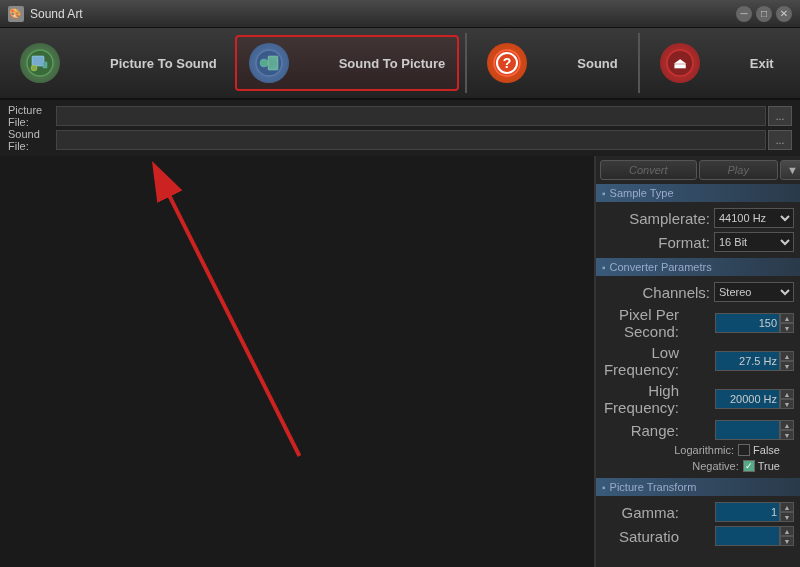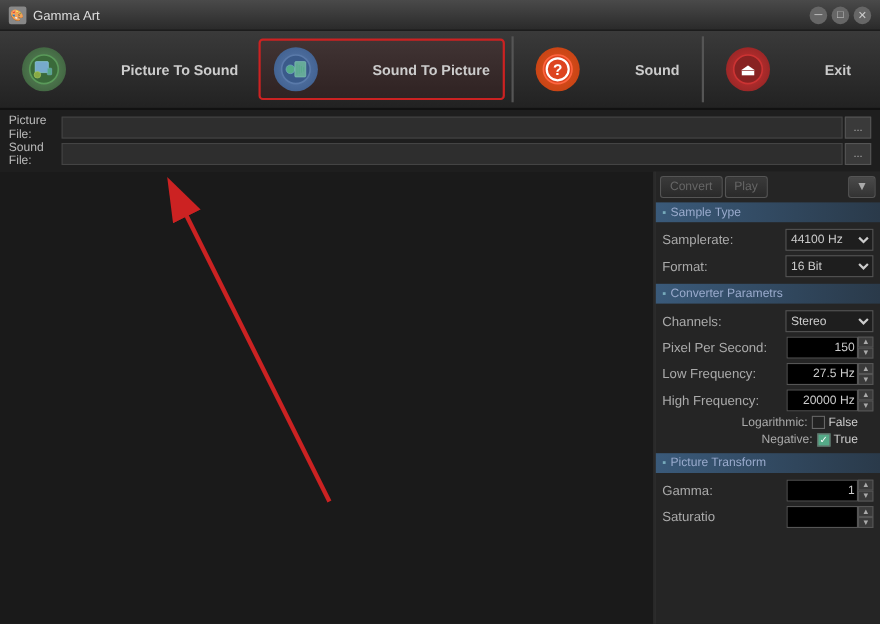--- a/index.html
+++ b/index.html
@@ -150,23 +150,24 @@
       display: flex;
       padding: 4px;
       gap: 2px;
       align-items: center;
     }
     .ctrl-btn {
       background: linear-gradient(to bottom, #4a4a4a, #333);
       border: 1px solid #555;
       color: #ccc;
       font-size: 11px;
-      padding: 3px 8px;
+      padding: 3px 28px;
       cursor: pointer;
       border-radius: 3px;
+      font-style: italic;
     }
     .ctrl-btn:disabled {
       color: #666;
       background: linear-gradient(to bottom, #3a3a3a, #2a2a2a);
     }
     .ctrl-more {
       margin-left: auto;
       background: linear-gradient(to bottom, #4a4a4a, #333);
       border: 1px solid #555;
       color: #aaa;
@@ -197,41 +198,43 @@
       padding: 4px 0;
     }
     .param-row {
       display: flex;
       align-items: center;
       padding: 2px 6px;
       min-height: 22px;
     }
     .param-label {
       color: #aaa;
-      font-size: 12px;
+      font-size: 15px;
       flex: 1;
-      margin-right: 16px;
+      text-align: right;
+      margin-right: 4px;
     }
     .param-select {
       background: #1e1e1e;
       border: 1px solid #555;
       color: #ccc;
       font-size: 11px;
       width: 80px;
       height: 20px;
     }
     .param-input {
-      background: #000000;
+      background: #0c4a6e;
       border: 1px solid #555;
       color: #ccc;
       font-size: 11px;
       width: 65px;
       height: 20px;
       text-align: right;
       padding-right: 2px;
+      margin-left: 32px;
     }
     .spin-btn {
       display: flex;
       flex-direction: column;
     }
     .spin-up, .spin-down {
       width: 14px; height: 10px;
       background: #3a3a3a;
       border: 1px solid #555;
       font-size: 7px;
@@ -296,21 +299,21 @@
       position: absolute;
       top: 0; left: 0;
       width: 100%; height: 100%;
     }
   </style>
 </head>
 <body>
 
 <div id="title-bar">
   <div class="title-icon">🎨</div>
-  <span class="title-text">Gamma Art</span>
+  <span class="title-text">Sound Art</span>
   <div class="title-btn minimize">─</div>
   <div class="title-btn maximize">□</div>
   <div class="title-btn close">✕</div>
 </div>
 
 <div id="toolbar">
   <div class="toolbar-btn">
     <div class="btn-icon icon-circle icon-pic-to-sound">
       <svg width="30" height="30" viewBox="0 0 30 30">
         <circle cx="15" cy="15" r="13" fill="#3a6a3a" stroke="#5a9a5a" stroke-width="1.5"></circle>
@@ -455,20 +458,28 @@
         </div>
       </div>
       <div class="param-row">
         <span class="param-label">High Frequency:</span>
         <input class="param-input" type="text" value="20000 Hz" style="">
         <div class="spin-btn">
           <div class="spin-up">▲</div>
           <div class="spin-down">▼</div>
         </div>
       </div>
+      <div class="param-row">
+        <span class="param-label">Range:</span>
+        <input class="param-input" type="text" value="" style="">
+        <div class="spin-btn">
+          <div class="spin-up">▲</div>
+          <div class="spin-down">▼</div>
+        </div>
+      </div>
       <div class="checkbox-row">
         <span class="checkbox-label">Logarithmic:</span>
         <div class="checkbox-val">
           <div class="chk"></div>
           <span>False</span>
         </div>
       </div>
       <div class="checkbox-row">
         <span class="checkbox-label">Negative:</span>
         <div class="checkbox-val">

